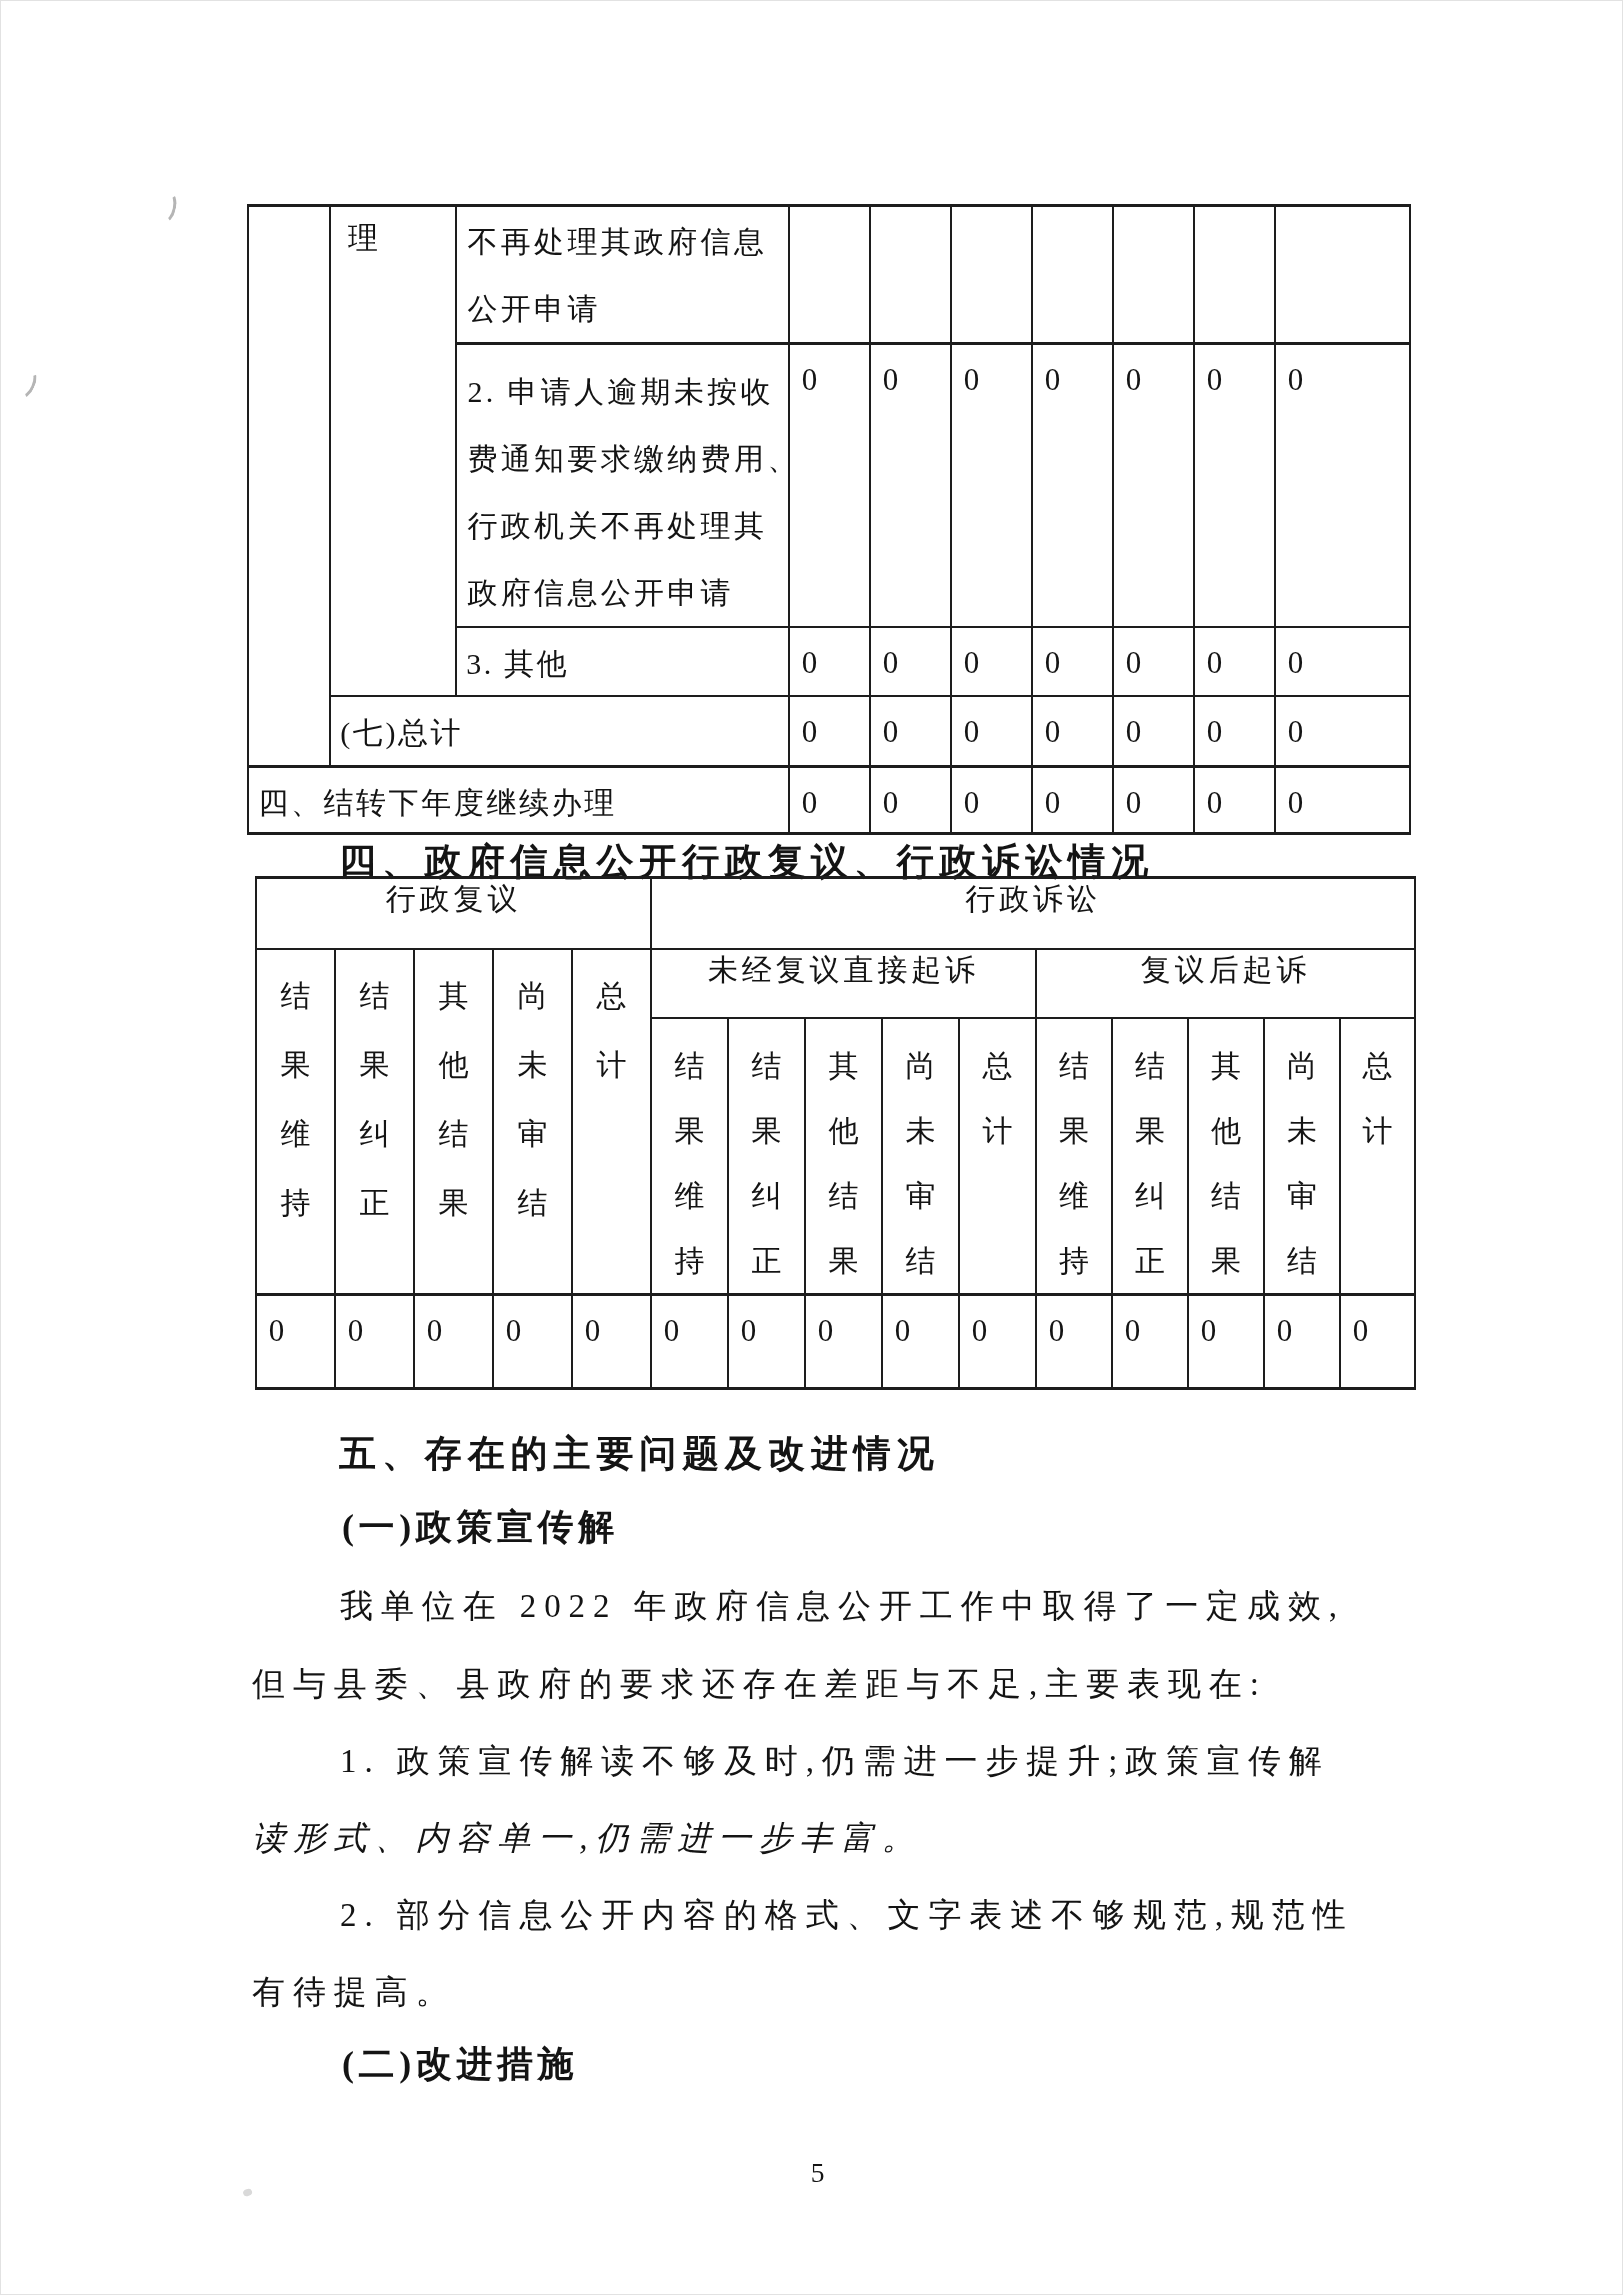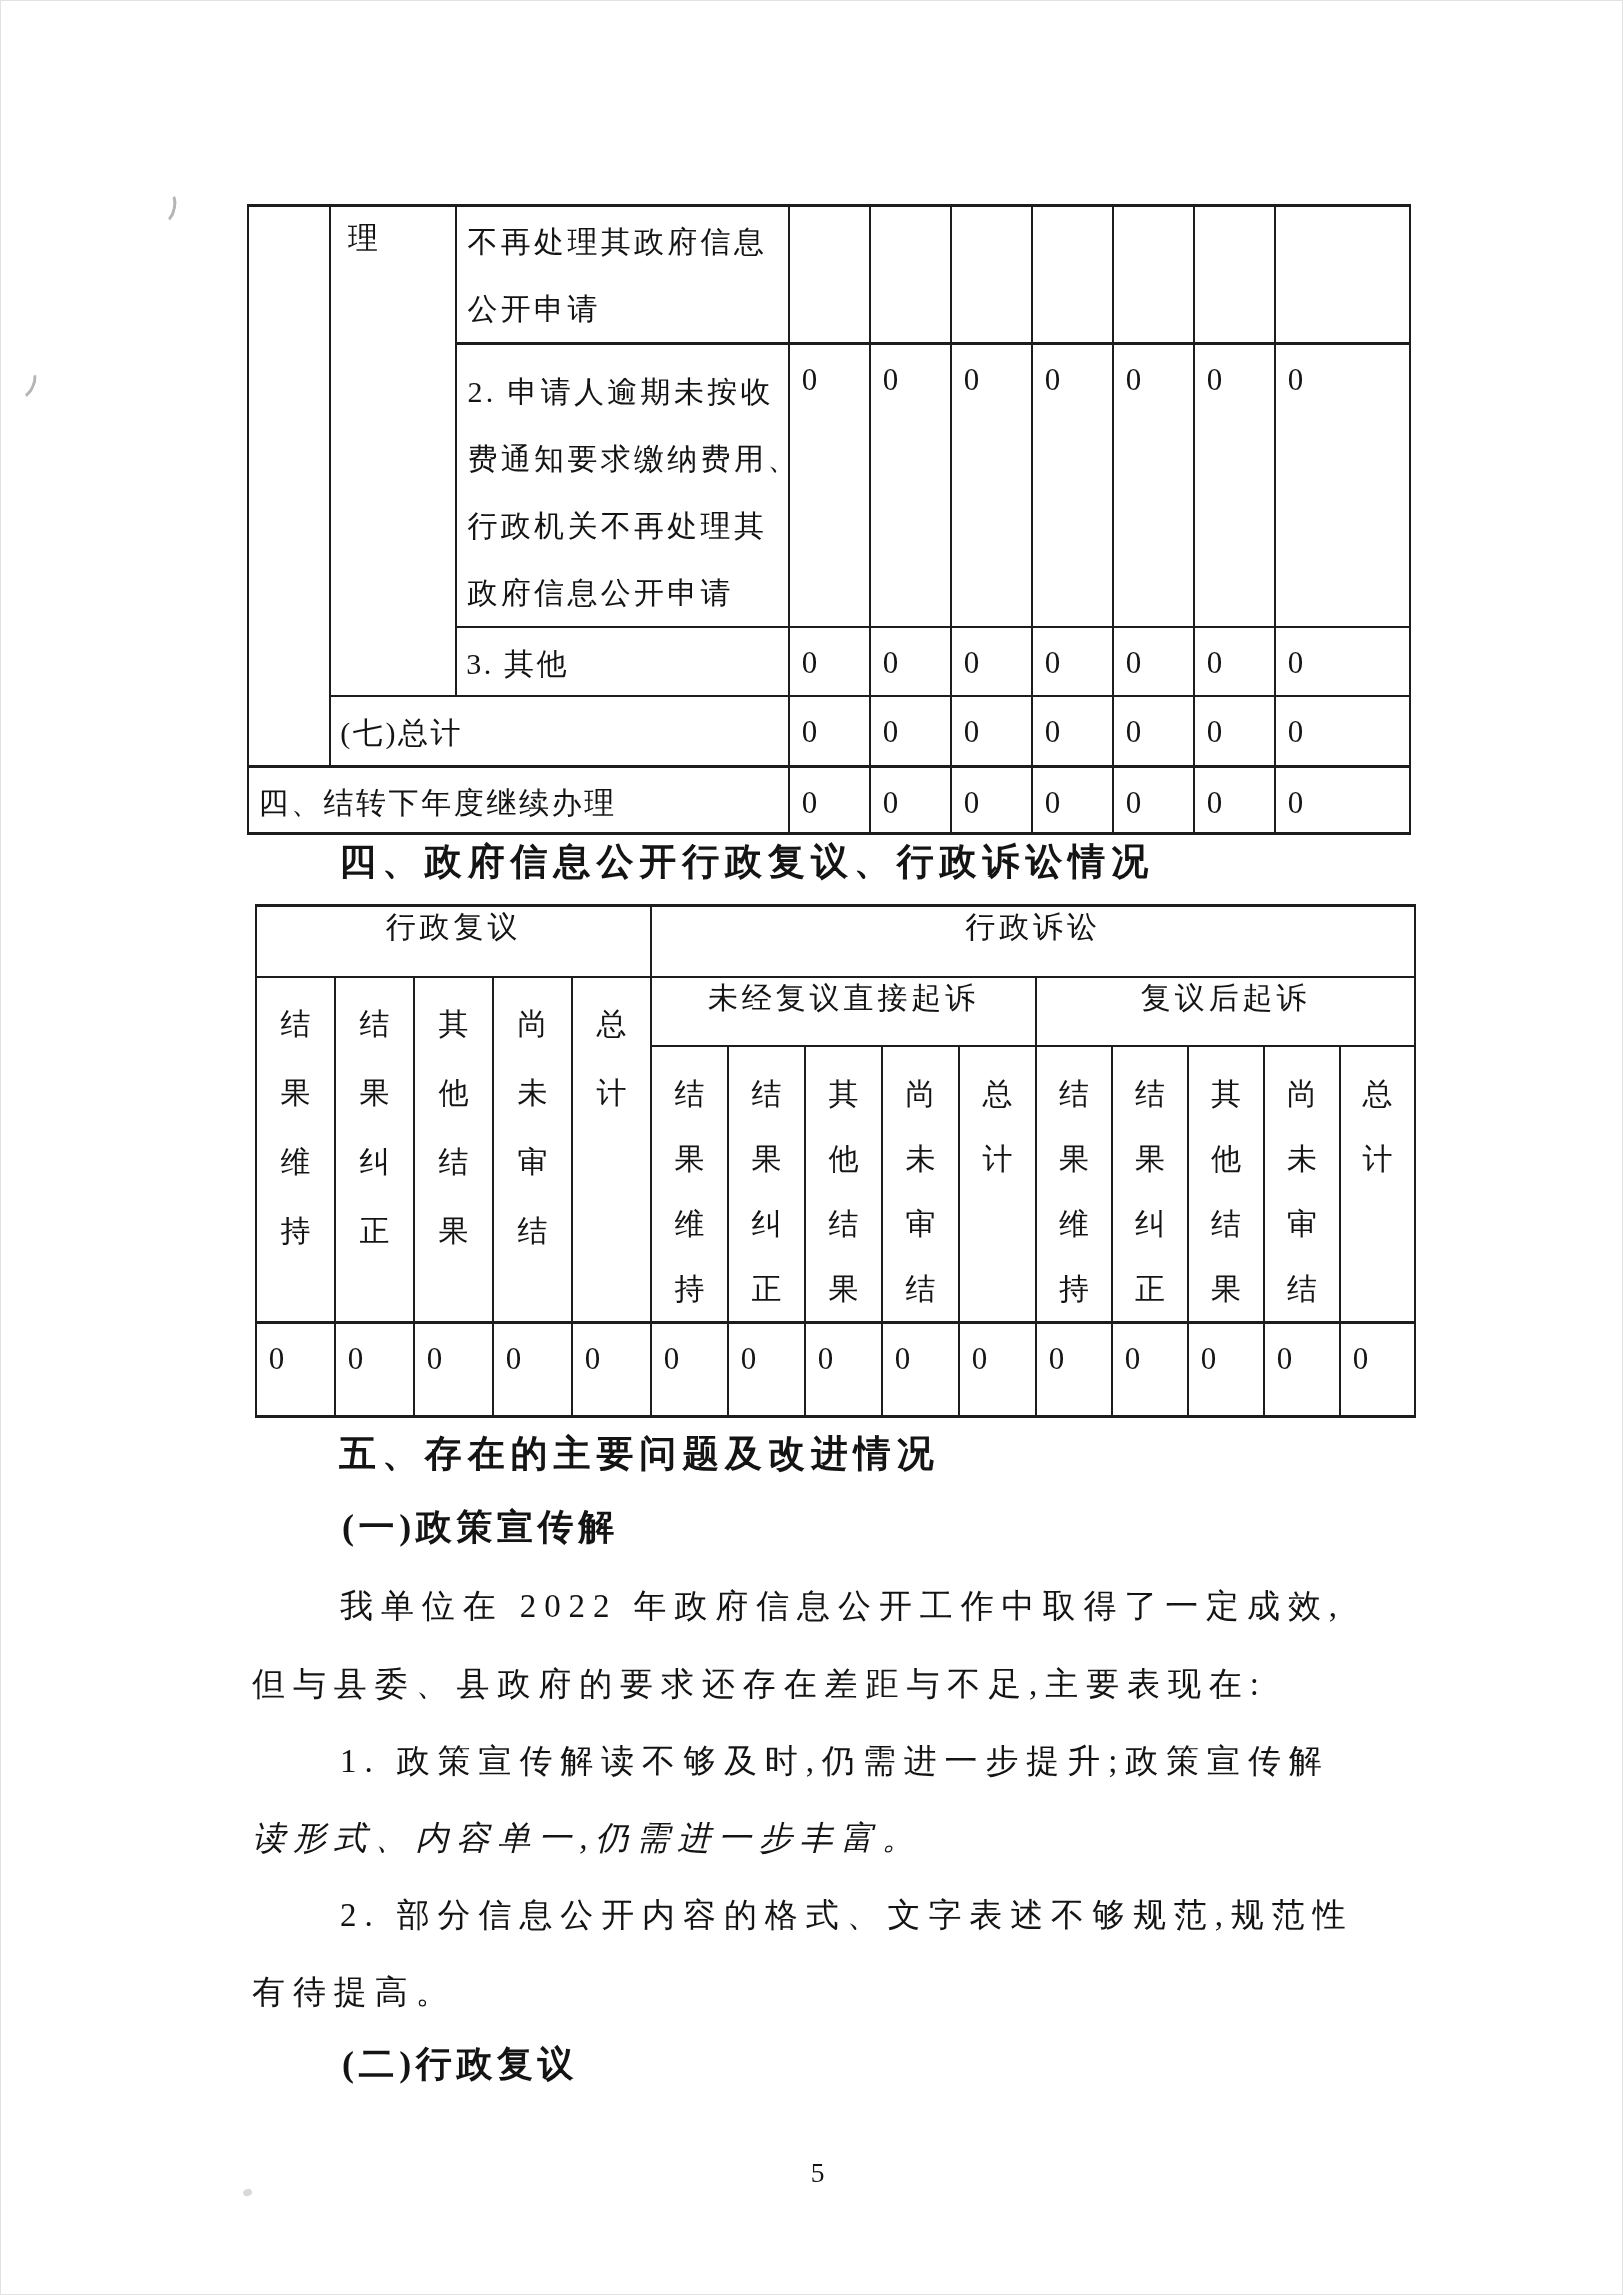--- a/index.html
+++ b/index.html
@@ -214,21 +214,21 @@
         </td>
     <td class="bt-heavy bb-heavy">
           <div class="zero">0</div>
         </td>
   </tr>
 </tbody>
   </table>
 
 <div class="h-sec" style="left:339px;top:843px;">四、政府信息公开行政复议、行政诉讼情况</div>
 
-<table class="scan" style="left:255px;top:904px;width:1156px;border-radius:25px;">
+<table class="scan" style="left:255px;top:876px;width:1156px;border-radius:25px;">
   <colgroup>
     <col style="width:79px">
       <col style="width:79px">
       <col style="width:79px">
       <col style="width:79px">
       <col style="width:79px">
     <col style="width:77px">
       <col style="width:77px">
       <col style="width:77px">
       <col style="width:77px">
@@ -348,16 +348,16 @@
 <div class="h-sec" style="left:339px;top:1435px;">五、存在的主要问题及改进情况</div>
 <div class="h-sub" style="left:342px;top:1509px;">(一)政策宣传解</div>
 
 <div class="bodyline" style="left:340px;top:1587px;">我单位在 2022 年政府信息公开工作中取得了一定成效,</div>
 <div class="bodyline" style="left:252px;top:1665px;">但与县委、县政府的要求还存在差距与不足,主要表现在:</div>
 <div class="bodyline" style="left:340px;top:1742px;">1. 政策宣传解读不够及时,仍需进一步提升;政策宣传解</div>
 <div class="bodyline" style="left:252px;top:1819px;font-style:italic;">读形式、内容单一,仍需进一步丰富。</div>
 <div class="bodyline" style="left:340px;top:1896px;">2. 部分信息公开内容的格式、文字表述不够规范,规范性</div>
 <div class="bodyline" style="left:252px;top:1973px;">有待提高。</div>
 
-<div class="h-sub" style="left:342px;top:2046px;">(二)行政复议</div>
+<div class="h-sub" style="left:342px;top:2046px;">(二)改进措施</div>
 
 <div class="pagenum">5</div>
 
 
 </body></html>

